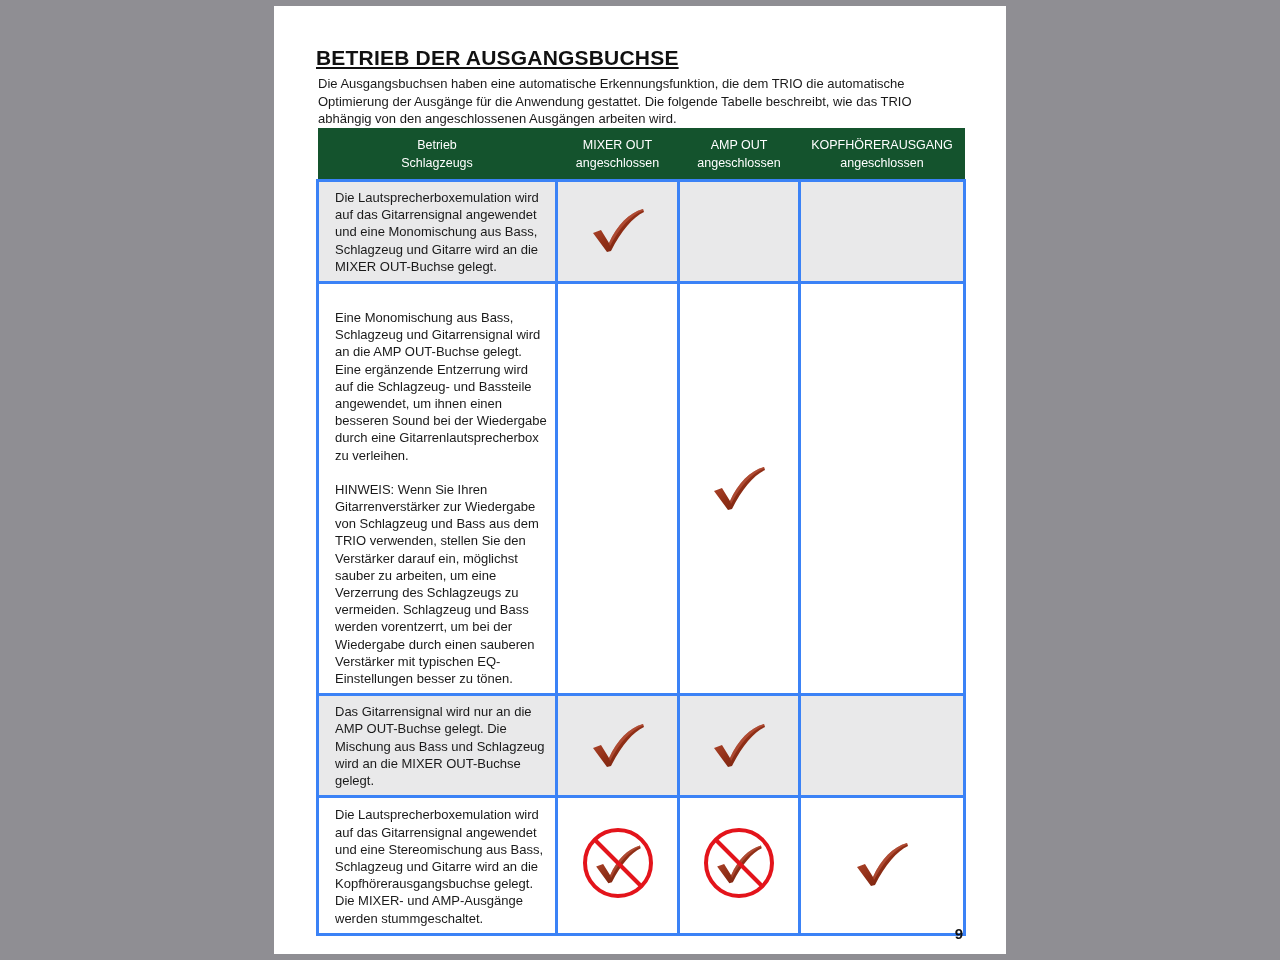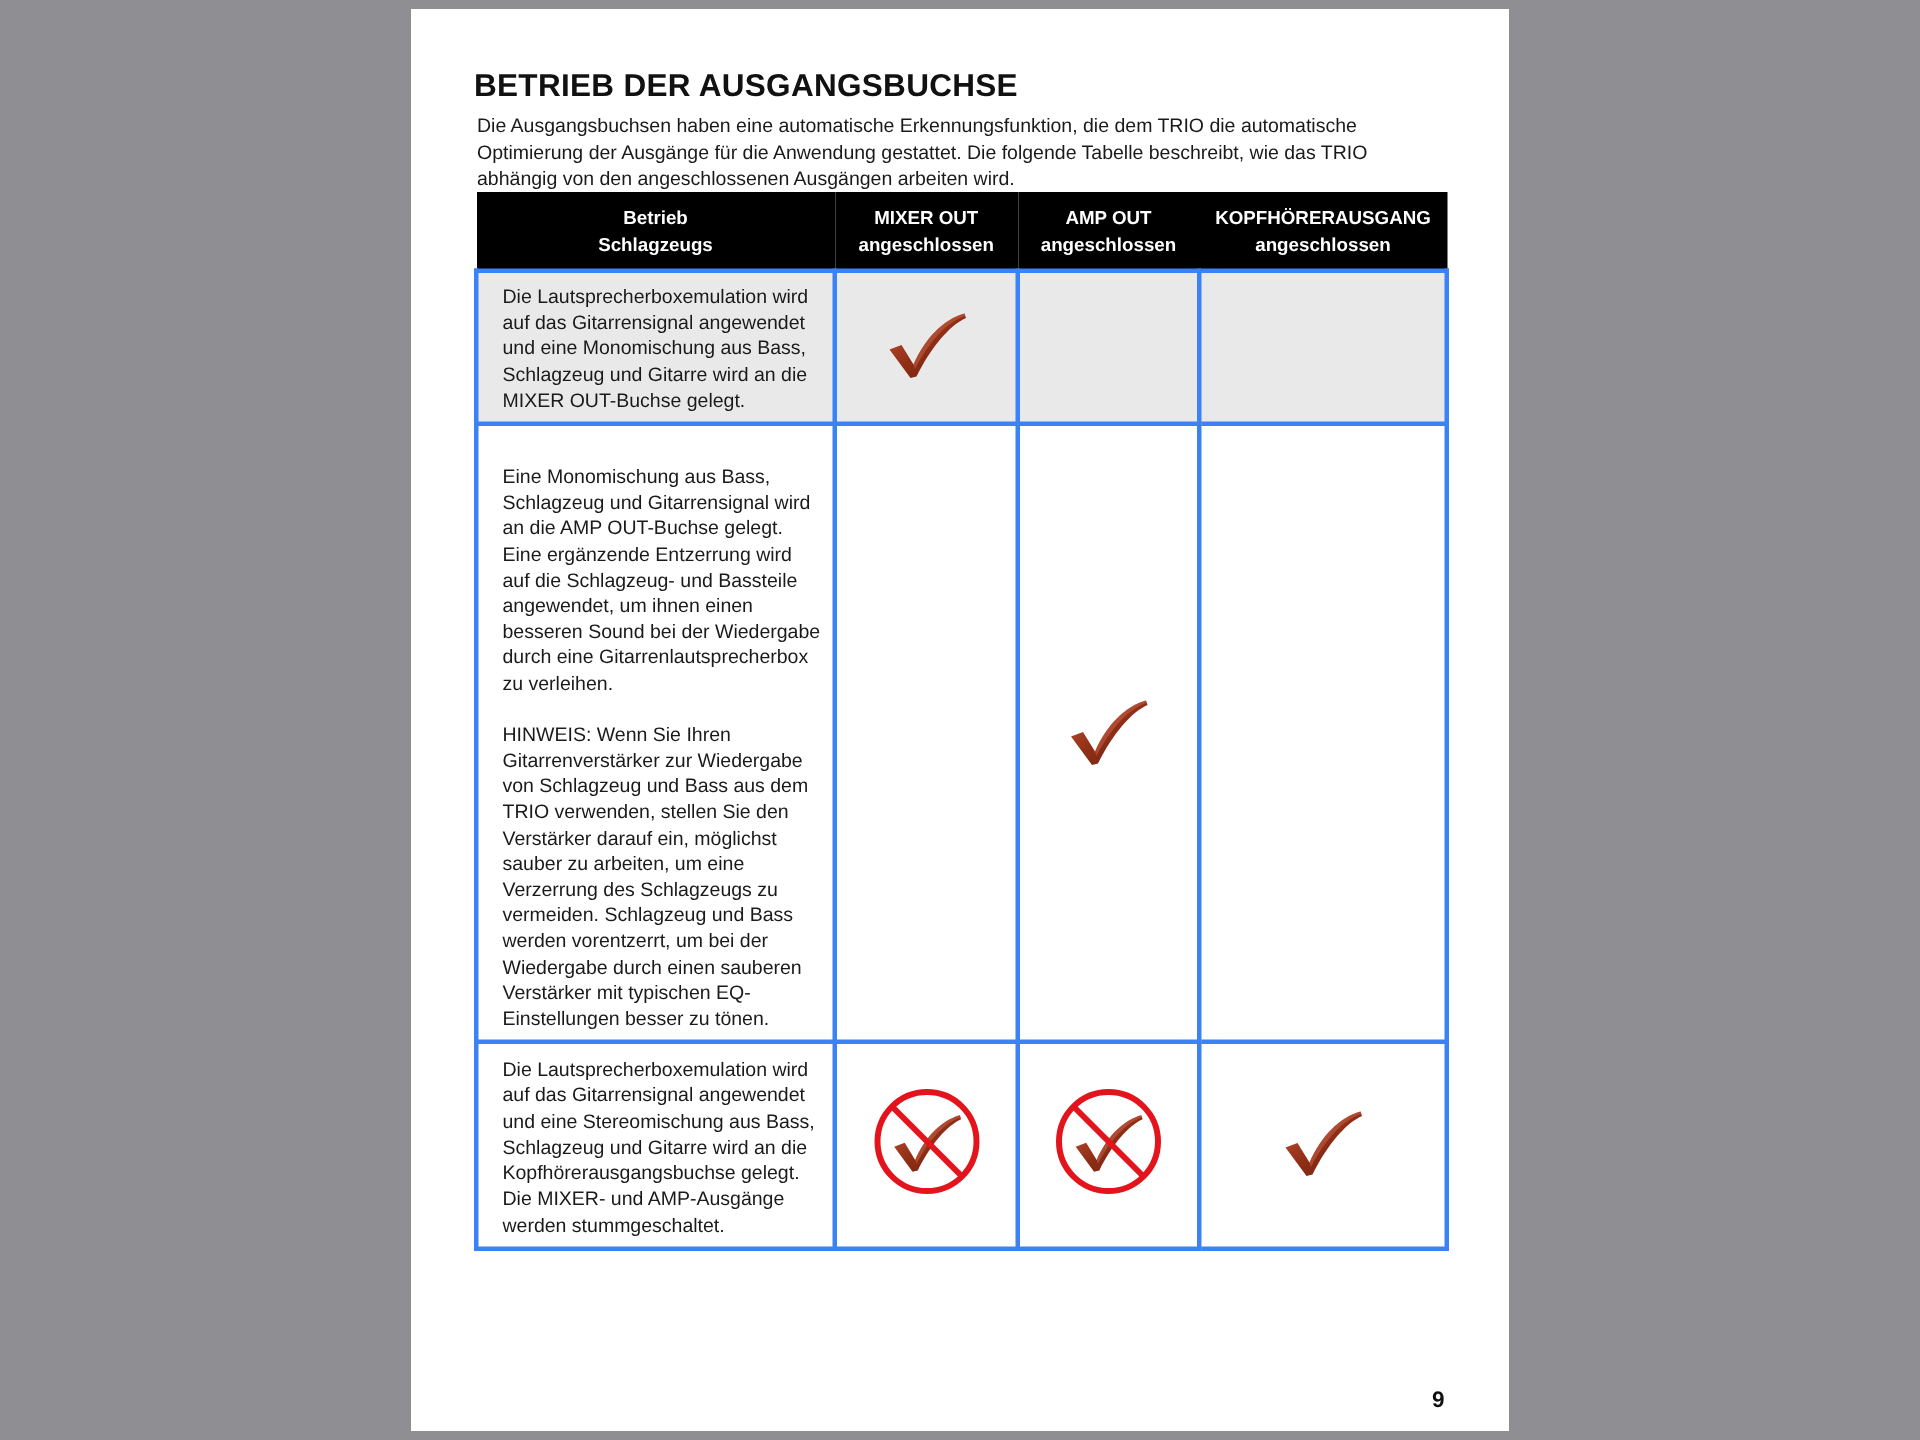--- a/index.html
+++ b/index.html
@@ -17,42 +17,43 @@
     background: #ffffff;
   }
   .title {
     position: absolute;
     left: 42px; top: 40px;
     font-size: 21px;
     font-weight: bold;
     color: #111;
     letter-spacing: 0.2px;
     margin: 0;
+    text-decoration: underline;
   }
   .intro {
     position: absolute;
     left: 42px; top: 67px;
     width: 620px;
     font-size: 13px;
     line-height: 17.5px;
     color: #1a1a1a;
     margin: 2px;
   }
   .table {
     position: absolute;
     left: 42px; top: 122px;
     width: 647px;
     border-collapse: collapse;
     table-layout: fixed;
   }
   .table th {
-    background: #000000;
+    background: #14532d;
     color: #fff;
     font-size: 12.5px;
-    font-weight: bold;
+    font-weight: normal;
     line-height: 18px;
     text-align: center;
     padding: 7px 4px 6px 4px;
     height: 38px;
   }
   .table td {
     border: 3px solid #3b82f6;
     vertical-align: middle;
     font-size: 13px;
     line-height: 17.2px;
@@ -148,20 +149,34 @@
         </td>
         <td class="cell-mark"></td>
         <td class="cell-mark">
           <svg class="check">
               <use href="#chk"></use>
             </svg>
         </td>
         <td class="cell-mark"></td>
       </tr>
 
+      <tr class="shade" style="height:98px">
+        <td class="desc" style="padding-top:7px">Das Gitarrensignal wird nur an die AMP OUT-Buchse gelegt. Die Mischung aus Bass und Schlagzeug wird an die MIXER OUT-Buchse gelegt.</td>
+        <td class="cell-mark">
+          <svg class="check">
+              <use href="#chk"></use>
+            </svg>
+        </td>
+        <td class="cell-mark">
+          <svg class="check">
+              <use href="#chk"></use>
+            </svg>
+        </td>
+        <td class="cell-mark"></td>
+      </tr>
 
       <tr class="plain" style="height:132px">
         <td class="desc" style="padding-top:8px">Die Lautsprecherboxemulation wird auf das Gitarrensignal angewendet und eine Stereomischung aus Bass, Schlagzeug und Gitarre wird an die Kopfhörerausgangsbuchse gelegt. Die MIXER- und AMP-Ausgänge werden stummgeschaltet.</td>
         <td class="cell-mark">
           <svg class="nocheck" viewBox="0 0 74 74">
             <g transform="translate(10,16)">
                 <use href="#chk" width="54" height="42"></use>
               </g>
             <circle cx="37" cy="37" r="33" fill="none" stroke="#e3141b" stroke-width="4"></circle>
             <line x1="14" y1="14" x2="60" y2="60" stroke="#e3141b" stroke-width="4"></line>

